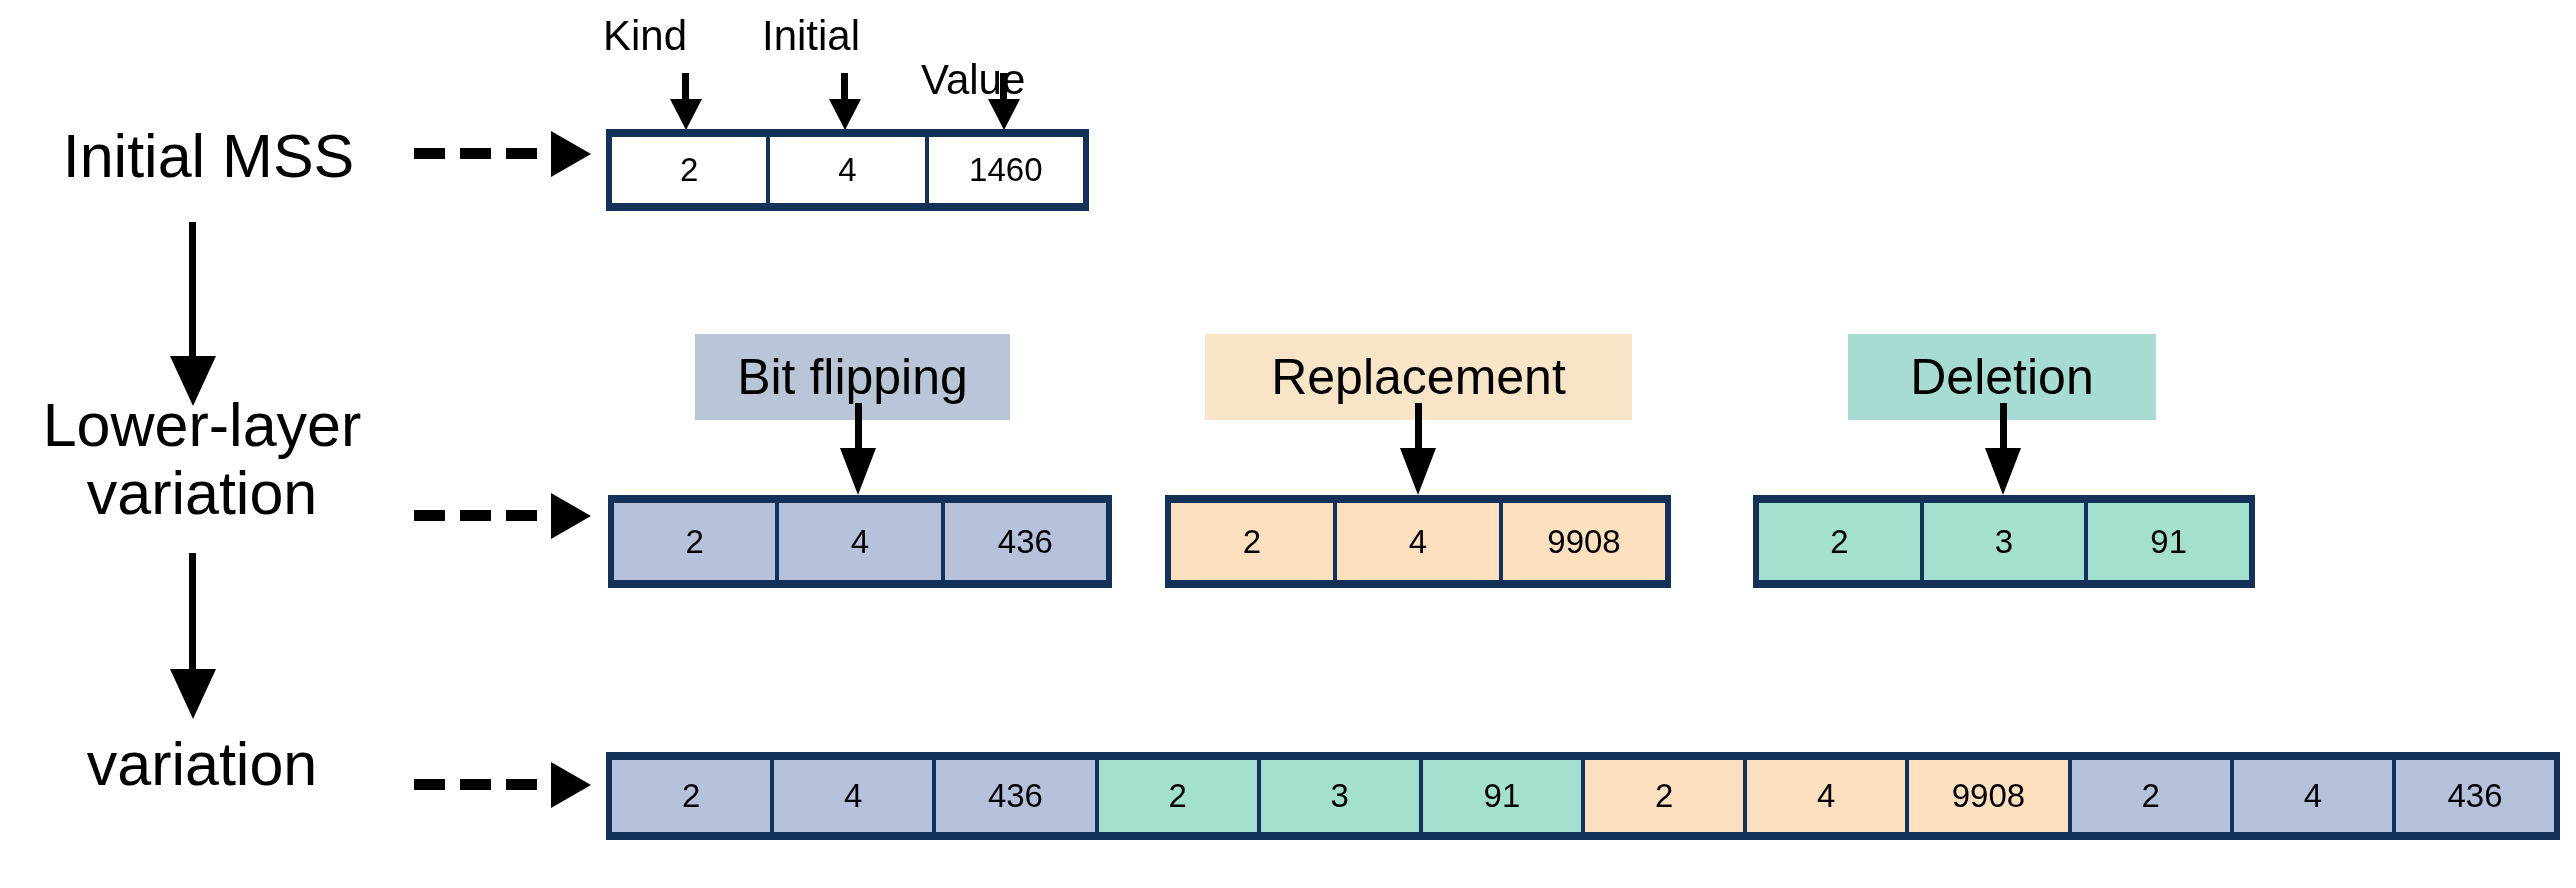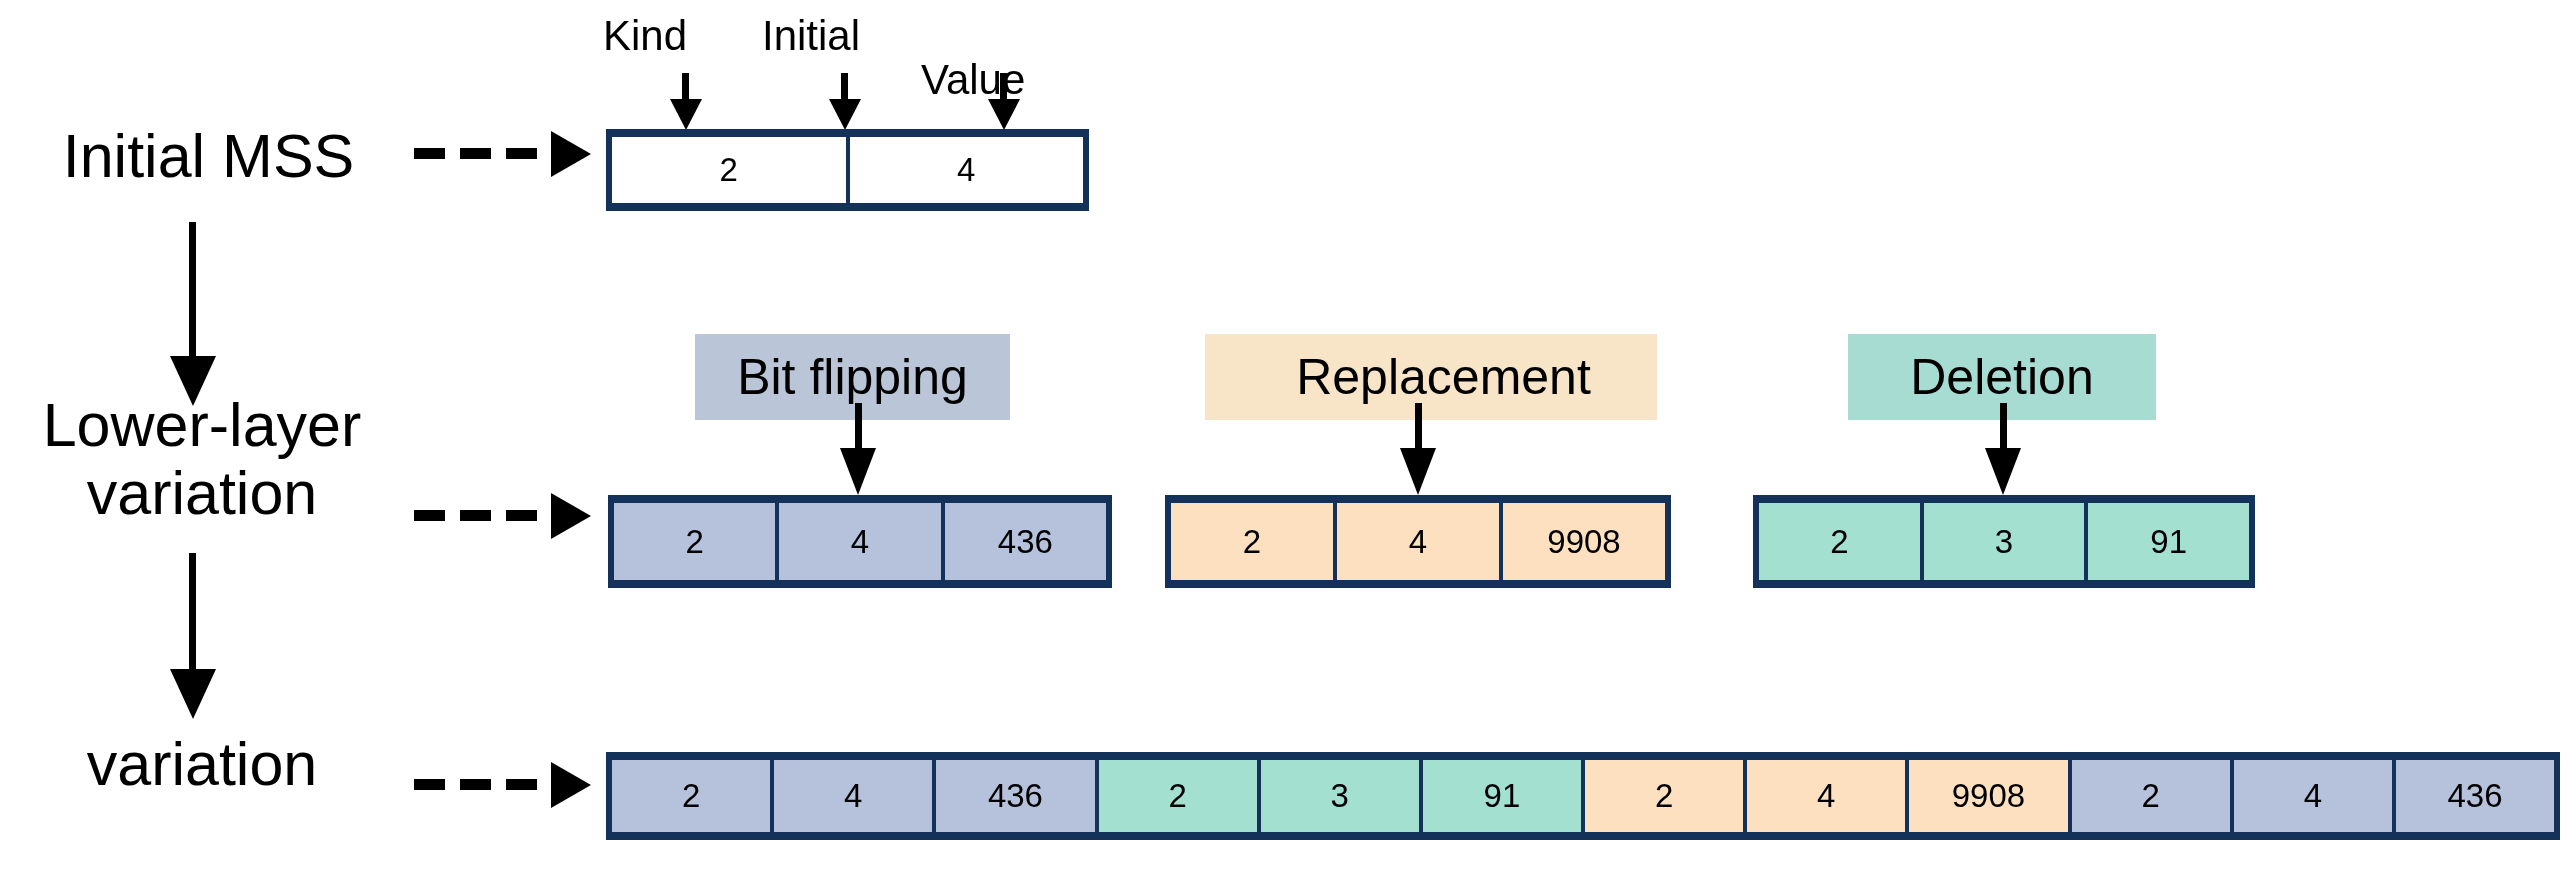--- a/index.html
+++ b/index.html
@@ -91,21 +91,21 @@
   }
 
   
   .badge{
     position:absolute;
     height:86px;
     display:flex;align-items:center;justify-content:center;
     font-size:50px;
   }
   .badge-bf{background:var(--bit-flipping-badge,#bac5d8);}
-  .badge-rp{background:var(--replacement-badge,#f8e4c6);padding-left:25px;}
+  .badge-rp{background:var(--replacement-badge,#f8e4c6);}
   .badge-dl{background:var(--deletion-badge,#a7dcd2);}
 
   
   .optbox{
     position:absolute;
     display:flex;
     box-sizing:border-box;
     border:6px solid var(--outline,#14315a);
     border-top-width:8.7px;
     border-bottom-width:8.7px;
@@ -168,20 +168,21 @@
 <div class="dashed-arrow" style="left:414px;top:130px;">
   <div class="dash"></div>
   <div class="dash"></div>
   <div class="dash"></div>
   <div class="dhead"></div>
 </div>
 
 <div class="optbox" style="left:606px;top:129px;width:483px;height:82px;">
   <div class="cell fill-init">2</div>
   <div class="cell fill-init">4</div>
+  <div class="cell fill-init">1460</div>
 </div>
 
 <div class="badge badge-bf" style="left:695px;top:334px;width:315px;">Bit flipping</div>
 <div class="badge badge-rp" style="left:1205px;top:334px;width:427px;">Replacement</div>
 <div class="badge badge-dl" style="left:1848px;top:334px;width:308px;">Deletion</div>
 
 <div class="badge-arrow" style="left:840px;top:403px;">
   <div class="stem"></div>
   <div class="head"></div>
 </div>

